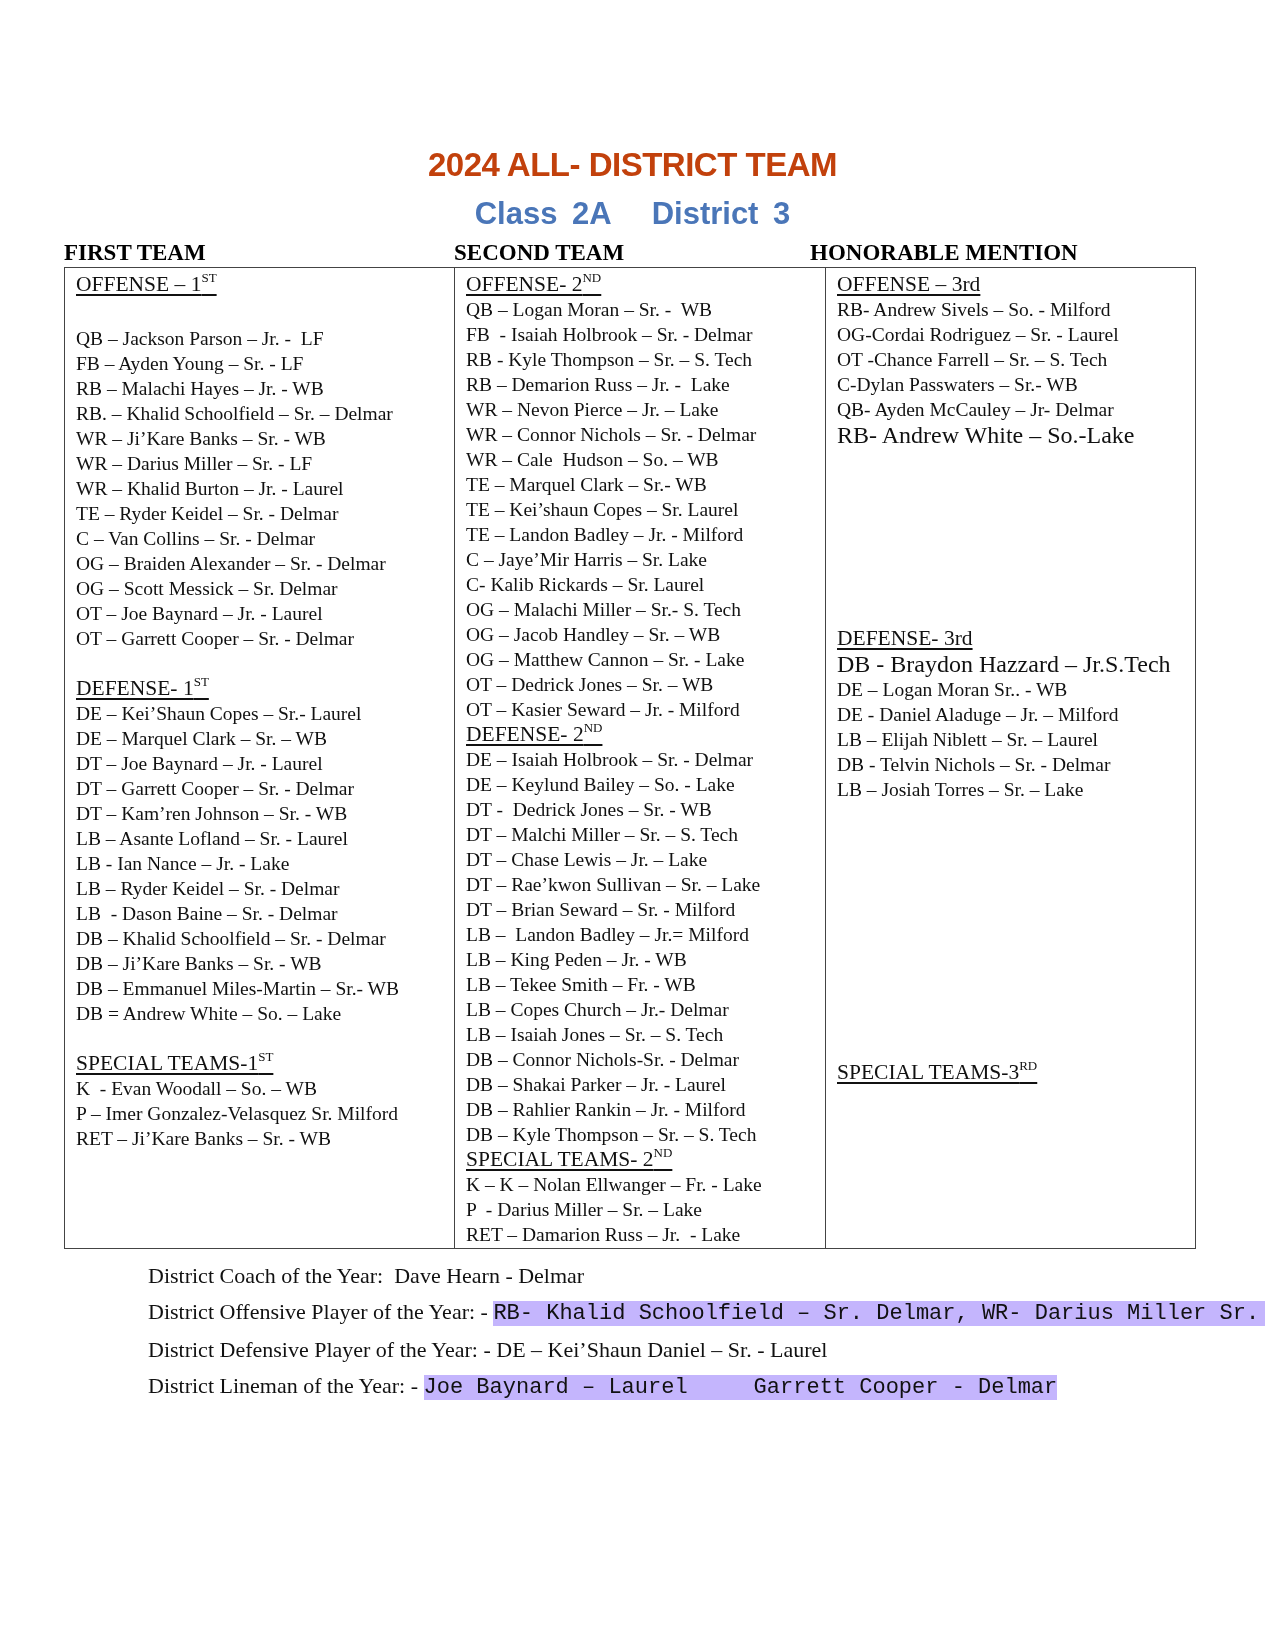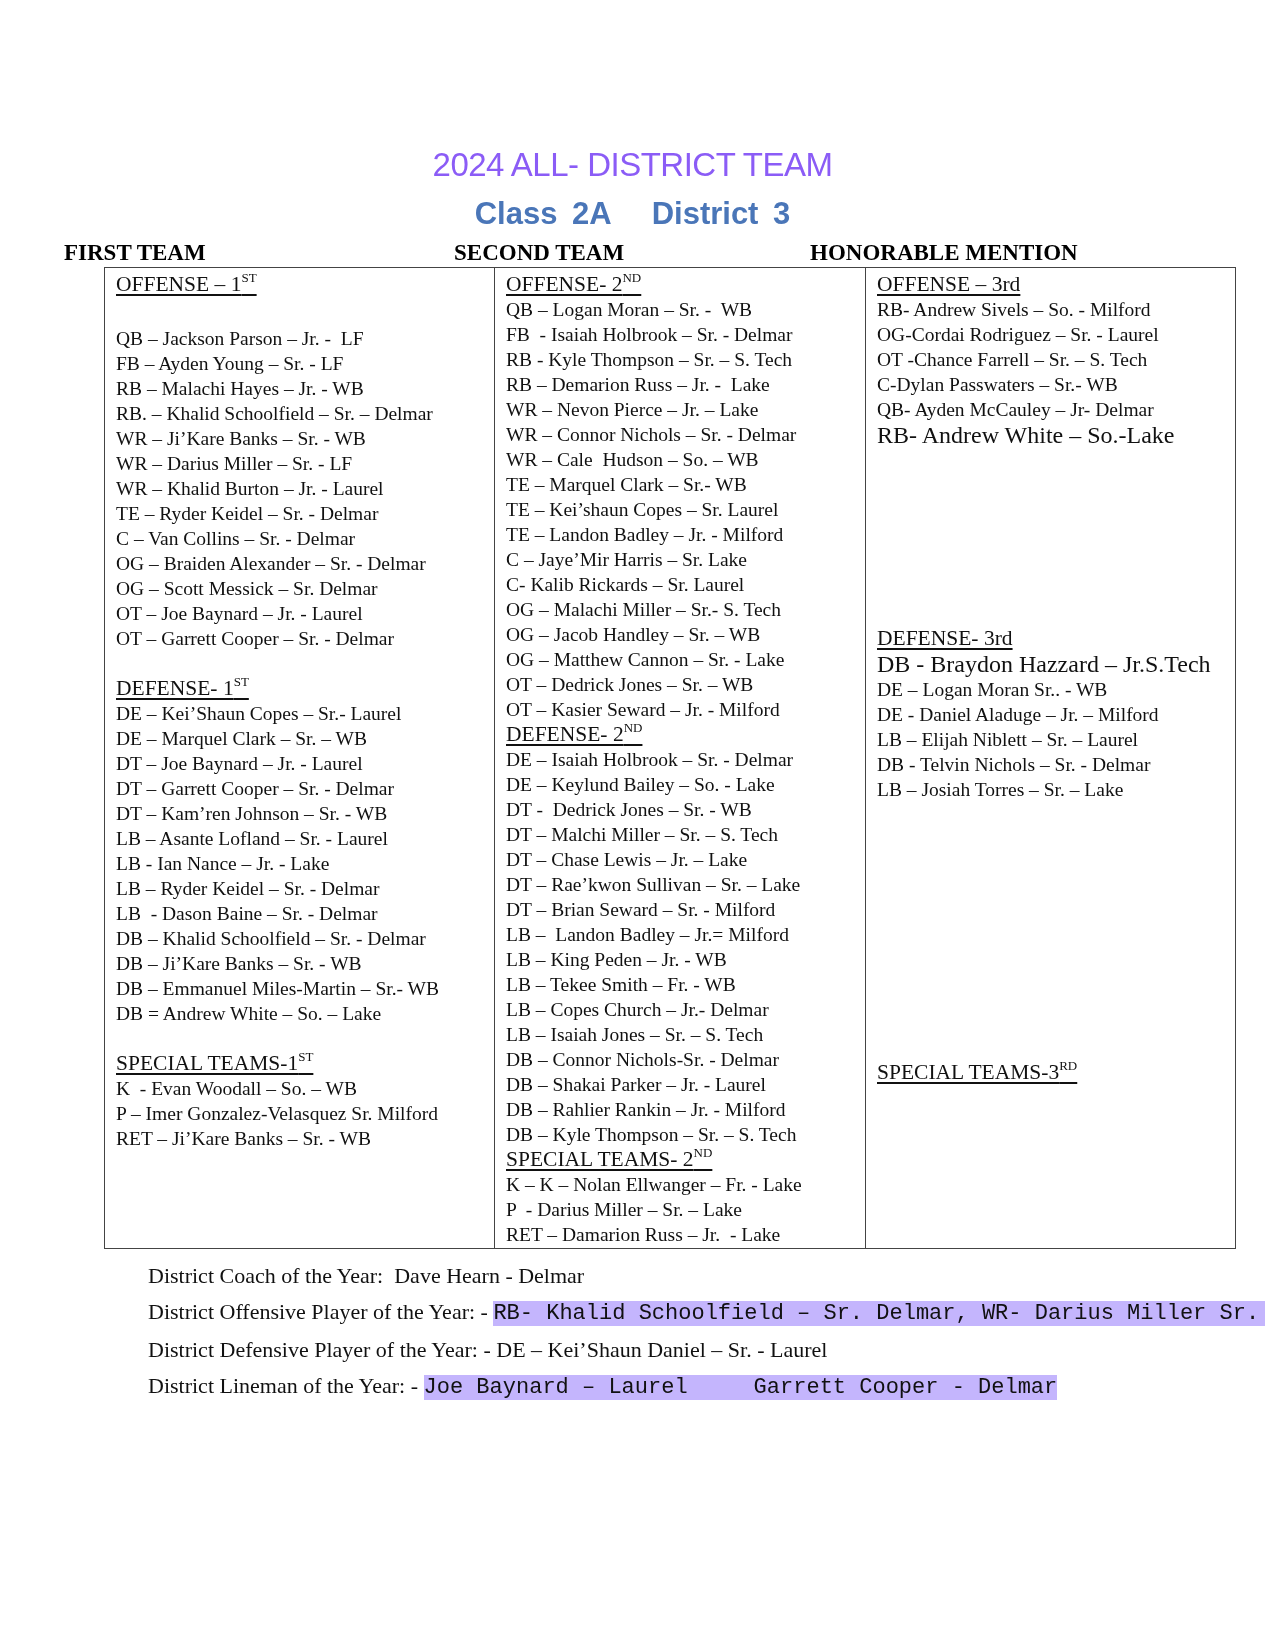--- a/index.html
+++ b/index.html
@@ -1,22 +1,22 @@
 <!DOCTYPE html>
 <html><head>
 <meta charset="utf-8">
 <style>
   html, body { margin: 0; padding: 0; background: #ffffff; }
   body { width: 1265px; height: 1638px; position: relative; overflow: hidden; font-family: "Liberation Serif", serif; color: #111; }
-  .title { position: absolute; left: 0; width: 1265px; top: 146px; text-align: center; font-family: "Liberation Sans", sans-serif; font-weight: normal; font-size: 33px; letter-spacing: -0.5px; color: #8b5cf6; }
+  .title { position: absolute; left: 0; width: 1265px; top: 146px; text-align: center; font-family: "Liberation Sans", sans-serif; font-weight: bold; font-size: 33px; letter-spacing: -0.5px; color: #c2410c; }
   .subtitle { position: absolute; left: 0; width: 1265px; top: 196px; text-align: center; font-family: "Liberation Sans", sans-serif; font-weight: bold; font-size: 31px; color: #4a76b8; word-spacing: 6px; }
   .subtitle span { display: inline-block; text-align: right; }
   .subtitle .gap { width: 40px; }
   .colhead { position: absolute; top: 240px; font-weight: bold; font-size: 23px; text-align: left; color: #000; }
-  .table { position: absolute; left: 64px; top: 267px; width: 1132px; height: 982px; border: 1.5px solid #444; box-sizing: border-box; display: flex; margin-left: 40px; }
+  .table { position: absolute; left: 64px; top: 267px; width: 1132px; height: 982px; border: 1.5px solid #444; box-sizing: border-box; display: flex; }
   .col { box-sizing: border-box; height: 100%; position: relative; }
   .col1 { width: 390px; border-right: 1.5px solid #444; padding: 4px 0 0 11px; }
   .col2 { width: 371px; border-right: 1.5px solid #444; padding: 4px 0 0 11px; }
   .col3 { flex: 1; padding: 4px 0 0 11px; }
   .section-title { font-size: 21.5px; text-decoration: underline; text-underline-offset: 3px; line-height: 25px; white-space: nowrap; }
   .section-title sup { font-size: 13px; vertical-align: 9px; line-height: 0; }
   .line { font-size: 19.5px; line-height: 25px; white-space: pre; }
   .line.big { font-size: 24px; line-height: 26px; }
   .awards { position: absolute; left: 148px; top: 1254px; }
   .award { font-size: 22px; line-height: 28px; white-space: pre; margin-top: 8px; }

